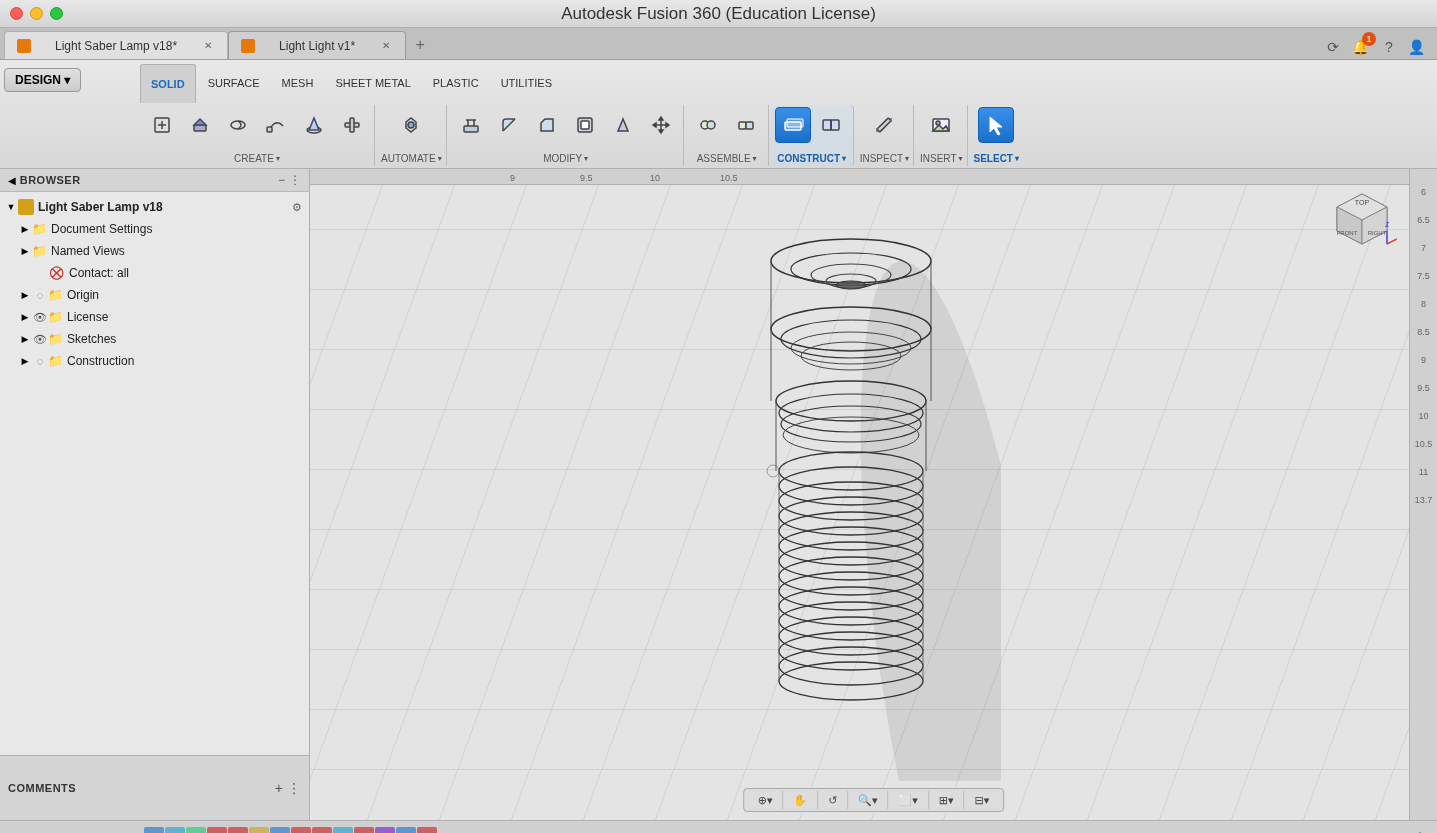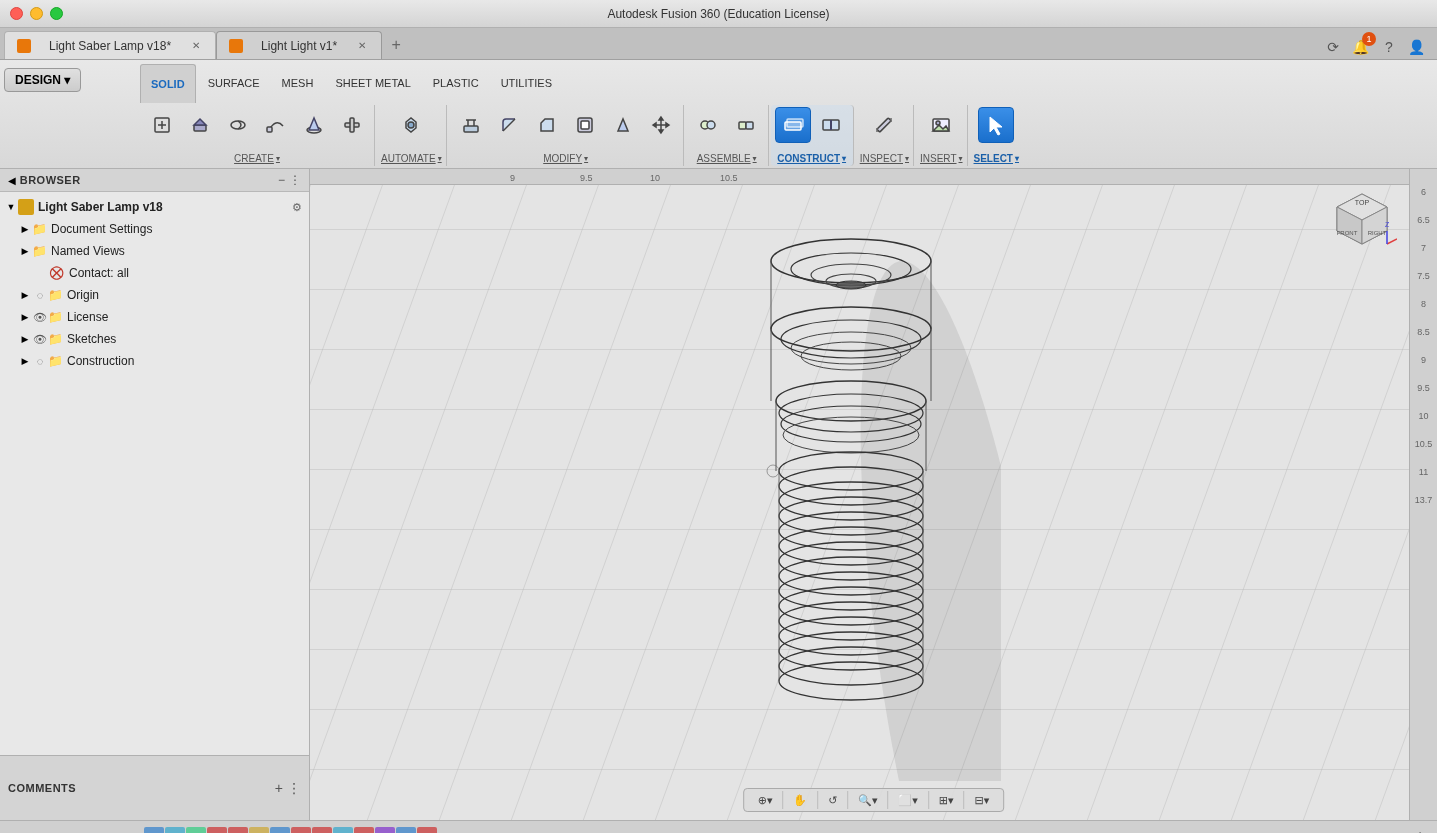--- a/index.html
+++ b/index.html
@@ -13,37 +13,37 @@
       align-items: center;
       justify-content: center;
       border-bottom: 1px solid #b0b0b0;
       position: relative;
     }
     #title-bar .traffic-lights { position: absolute; left: 10px; display: flex; gap: 7px; }
     .traffic-light { width: 13px; height: 13px; border-radius: 50%; cursor: pointer; }
     .tl-red { background: #ff5f57; border: 1px solid #e0443e; }
     .tl-yellow { background: #febc2e; border: 1px solid #d49a15; }
     .tl-green { background: #28c840; border: 1px solid #14a824; }
-    #title-bar .title { font-size: 12px; color: #333; font-weight: 500; }
+    #title-bar .title { font-size: 17px; color: #333; font-weight: 500; }
 
     
     #tab-bar {
       height: 32px;
       background: #c0c0c0;
       display: flex;
       align-items: flex-end;
       padding-left: 4px;
       border-bottom: 1px solid #a0a0a0;
     }
     .tab {
       height: 28px;
       padding: 0 12px;
       display: flex;
       align-items: center;
-      gap: 18px;
+      gap: 24px;
       font-size: 12px;
       cursor: pointer;
       border-radius: 4px 4px 0 0;
       background: #e0e0e0;
       border: 1px solid #b0b0b0;
       border-bottom: none;
       color: #333;
     }
     .tab.active { background: #d0d0d0; border-color: #999; z-index: 1; }
     .tab-icon { width: 14px; height: 14px; background: #e8770a; border-radius: 2px; display: inline-block; }
@@ -116,21 +116,21 @@
       display: flex;
       flex-direction: column;
       align-items: center;
       justify-content: center;
       cursor: pointer;
       border-radius: 3px;
       border: 1px solid transparent;
       gap: 1px;
     }
     .toolbar-btn svg { width: 22px; height: 22px; }
-    .toolbar-group-label { font-size: 10px; color: #555; font-weight: 500; text-align: right; margin-top: 10px; display: flex; align-items: center; gap: 2px; cursor: pointer; text-decoration: underline; }
+    .toolbar-group-label { font-size: 10px; color: #555; font-weight: 500; text-align: right; margin-top: 10px; display: flex; align-items: center; gap: 2px; cursor: pointer; }
     .toolbar-group-label::after { content: '▾'; font-size: 8px; }
 
     
     #main-layout {
       display: flex;
       height: calc(100vh - 28px - 32px - 72px - 34px - 28px);
     }
 
     
     #browser-panel {

